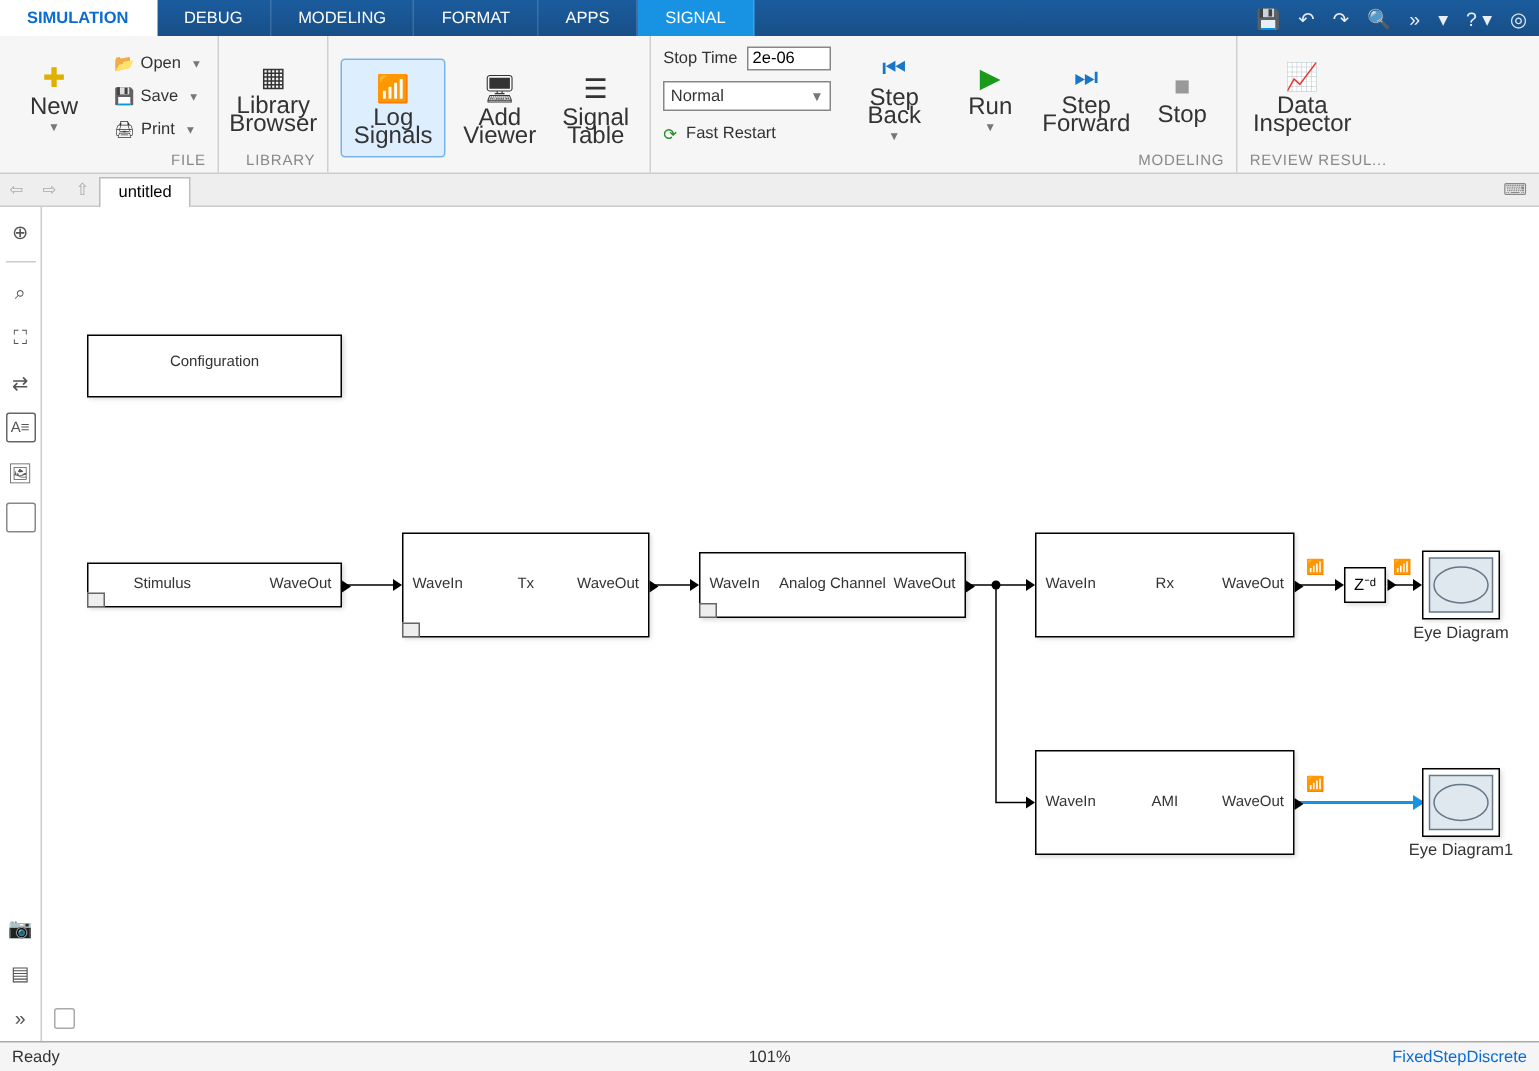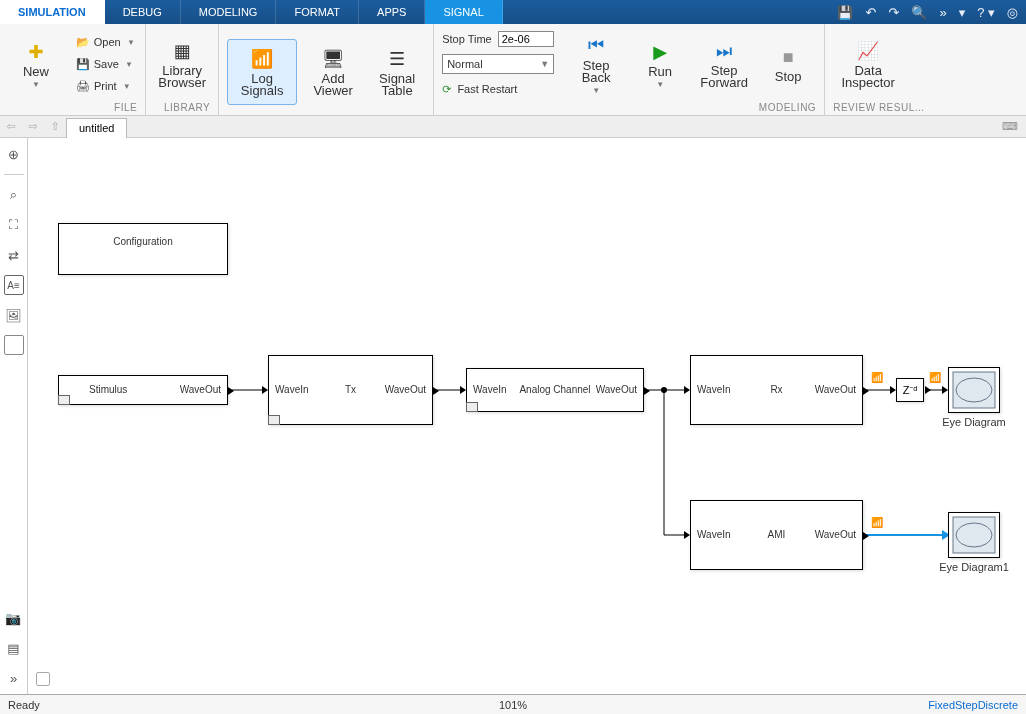--- a/index.html
+++ b/index.html
@@ -15,21 +15,21 @@
 .tabstrip .qat span { cursor:pointer; opacity:.9; }
 
 
 .ribbon { display:flex; height:92px; background:#f6f6f6; border-bottom:1px solid #ccc; font-size:11px; color:#333; }
 .group { display:flex; flex-direction:column; border-right:1px solid #d0d0d0; padding:4px 8px 0 8px; }
 .group .body { flex:1; display:flex; align-items:center; gap:8px; }
 .group .label { text-align:right; font-size:10px; color:#888; padding:2px 0; letter-spacing:.5px; }
 .bigbtn { display:flex; flex-direction:column; align-items:center; justify-content:center; width:56px; height:66px; border:1px solid transparent; border-radius:3px; cursor:pointer; gap:2px; }
 .bigbtn.sel{ background:#def; border:1px solid #7ab3e8; }
 .bigbtn .ic{ width:24px; height:24px; display:flex; align-items:center; justify-content:center; font-size:18px; }
-.bigbtn .txt{ font-size:13px; text-align:center; line-height:12px; }
+.bigbtn .txt{ font-size:16px; text-align:center; line-height:12px; }
 .smallbtns{ display:flex; flex-direction:column; gap:2px; }
 .smallbtn{ display:flex; align-items:center; gap:4px; height:20px; padding:0 4px; cursor:pointer; font-size:11px;}
 .smallbtn .dd{ color:#777; font-size:9px; margin-left:4px;}
 .inline-row{ display:flex; align-items:center; gap:6px; height:22px; }
 .inline-row input{ width:56px; font-size:11px; border:1px solid #888; padding:1px 3px;}
 .inline-row select, .sel-fake { width:112px; font-size:11px; border:1px solid #888; height:20px; background:#fff; }
 .sel-fake{ display:flex; align-items:center; justify-content:space-between; padding:0 4px;}
 
 
 .navbar{ height:22px; background:#eee; border-bottom:1px solid #ccc; display:flex; align-items:center; font-size:11px;}
@@ -249,21 +249,21 @@
       <polygon class="arrow" points="914,248 914,256 920,252"></polygon>
 
       <circle class="junction" cx="636" cy="252" r="3"></circle>
       <polyline points="636,252 636,397 656,397"></polyline>
       <polygon class="arrow" points="656,393 656,401 662,397"></polygon>
 
       <line class="sel" x1="838" y1="397" x2="914" y2="397"></line>
       <polygon class="arrowsel" points="914,392 914,402 922,397"></polygon>
     </svg>
 
-    <div class="block" style="left:30px; top:85px; width:170px; height:52px;">
+    <div class="block" style="left:30px; top:85px; width:170px; height:42px;">
       <div class="port" style="left:0; right:0; top:12px; text-align:center">Configuration</div>
     </div>
 
     <div class="block" style="left:30px; top:237px; width:170px; height:30px;">
       <div class="badge"></div>
       <div class="port" style="left:30px; top:8px">Stimulus</div>
       <div class="port" style="right:6px; top:8px">WaveOut</div>
       <div class="tinyport" style="right:-7px; top:11px"></div>
     </div>
 

